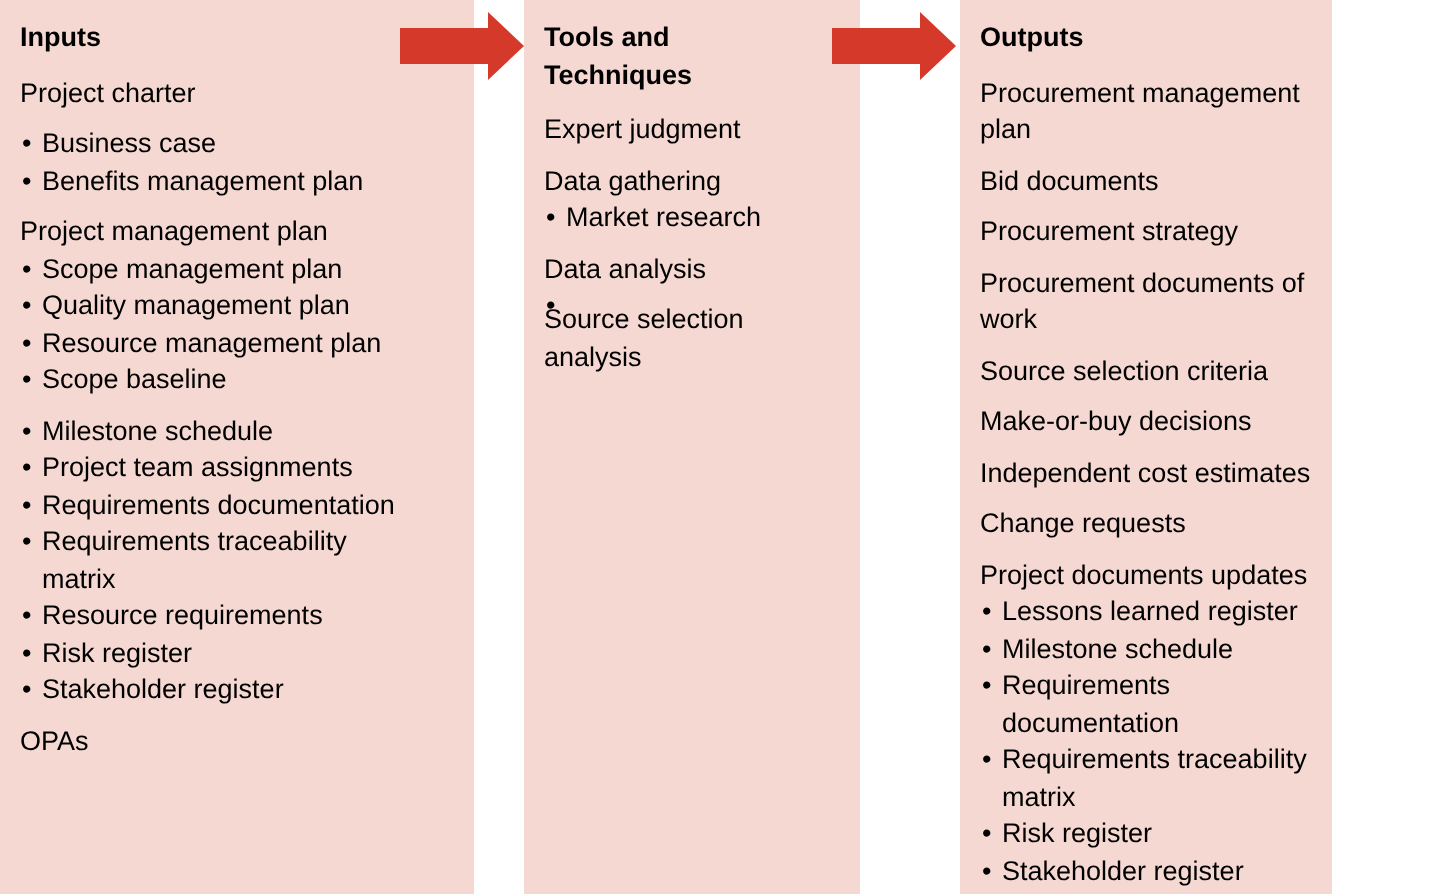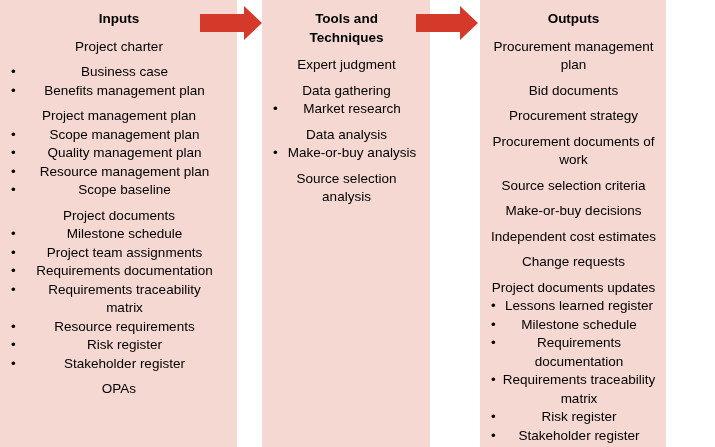--- a/index.html
+++ b/index.html
@@ -17,21 +17,20 @@
     color:var(--text-color);
     overflow:hidden;
   }
   .col{
     position:absolute;top:0;bottom:0;
     background:var(--panel-color);
     box-sizing:border-box;
     padding:10px 9px 6px 10px;
     font-size:13.5px;
     line-height:18.5px;
-    text-align:center;
   }
   .col-header{
     font-weight:bold;
     margin-bottom:9px;
     white-space:pre-line;
   }
   .group{margin-bottom:7px;}
   .group-title{white-space:pre-line;}
   .bullet{
     position:relative;
@@ -64,21 +63,20 @@
         <div class="bullet"><span class="dot">•</span><span>Benefits management plan</span></div>
       </div>
       <div class="group">
         <div class="group-title">Project management plan</div>
         <div class="bullet"><span class="dot">•</span><span>Scope management plan</span></div>
         <div class="bullet"><span class="dot">•</span><span>Quality management plan</span></div>
         <div class="bullet"><span class="dot">•</span><span>Resource management plan</span></div>
         <div class="bullet"><span class="dot">•</span><span>Scope baseline</span></div>
       </div>
       <div class="group">
-        <div class="group-title">Project documents</div>
         <div class="bullet"><span class="dot">•</span><span>Milestone schedule</span></div>
         <div class="bullet"><span class="dot">•</span><span>Project team assignments</span></div>
         <div class="bullet"><span class="dot">•</span><span>Requirements documentation</span></div>
         <div class="bullet"><span class="dot">•</span><span>Requirements traceability
 matrix</span></div>
         <div class="bullet"><span class="dot">•</span><span>Resource requirements</span></div>
         <div class="bullet"><span class="dot">•</span><span>Risk register</span></div>
         <div class="bullet"><span class="dot">•</span><span>Stakeholder register</span></div>
       </div>
       <div class="group">
@@ -95,21 +93,21 @@
 Techniques</div>
       <div class="group">
         <div class="group-title">Expert judgment</div>
       </div>
       <div class="group">
         <div class="group-title">Data gathering</div>
         <div class="bullet"><span class="dot">•</span><span>Market research</span></div>
       </div>
       <div class="group">
         <div class="group-title">Data analysis</div>
-        <div class="bullet"><span class="dot">•</span><span>Make-or-buy analysis</span></div>
+        <div class="bullet"><span class="dot">•</span></div>
       </div>
       <div class="group">
         <div class="group-title">Source selection
 analysis</div>
       </div>
     </div>
 
   <svg class="arrow" style="left:416px" viewBox="0 0 63 36" aria-hidden="true">
     <polygon points="0,9 44,9 44,1 62,18 44,35 44,27 0,27"></polygon>
   </svg>

